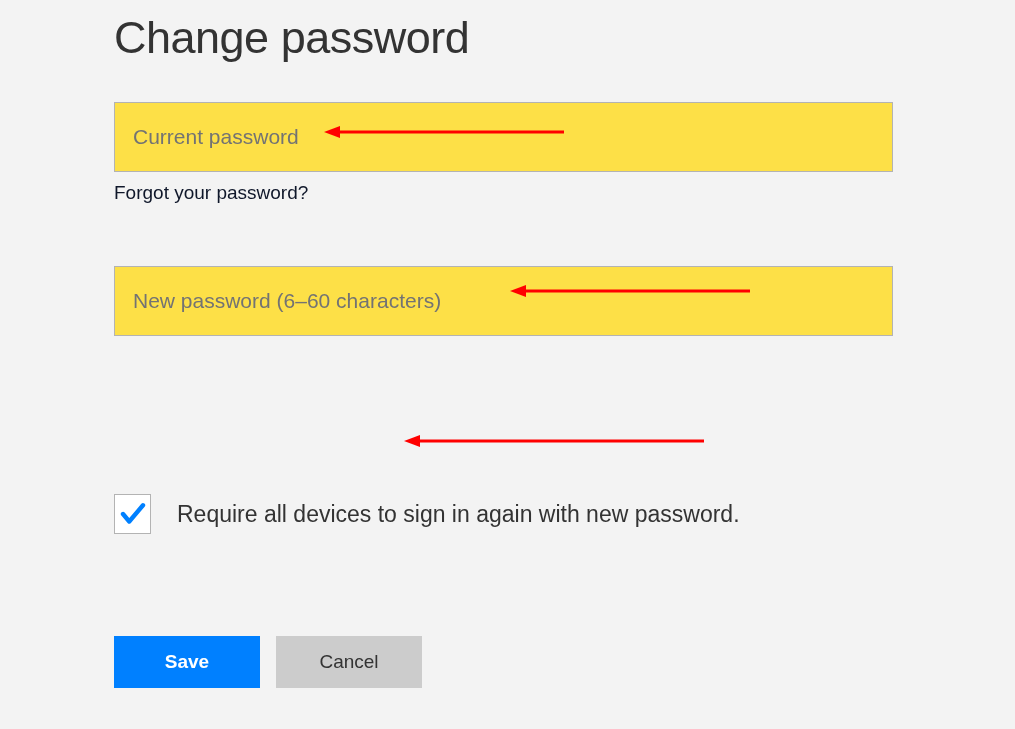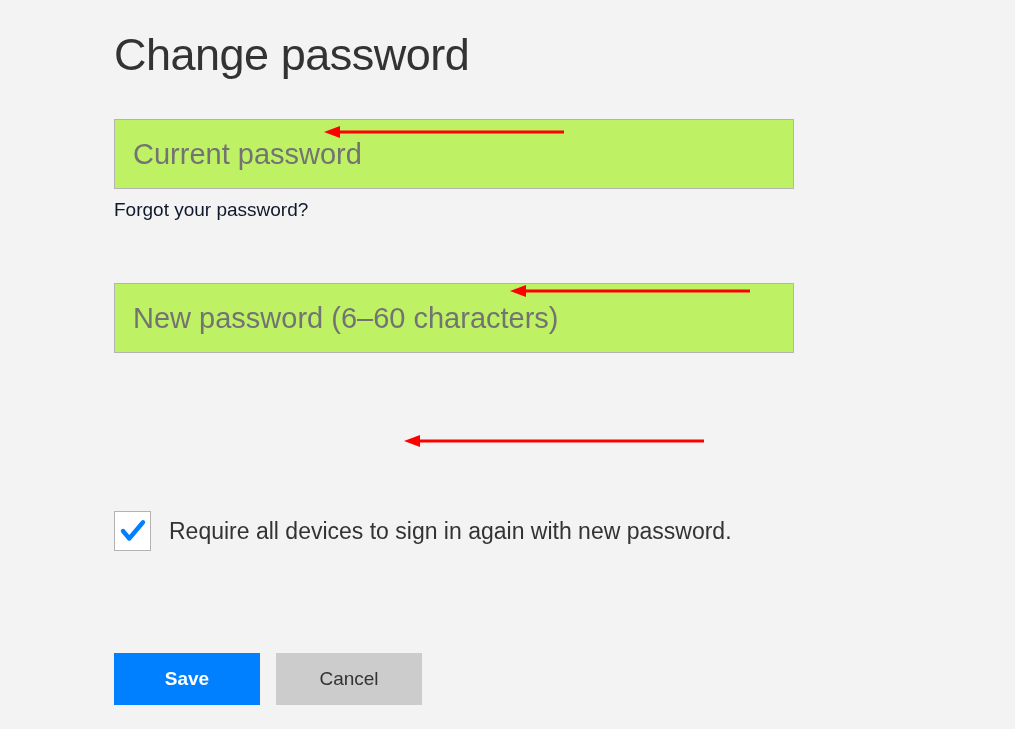--- a/index.html
+++ b/index.html
@@ -12,30 +12,30 @@
       position: relative;
     }
     .container {
       padding: 0 0 0 114px;
       width: 862px;
     }
     h1 {
       font-size: 45px;
       font-weight: 500;
       color: #333;
-      margin-top: 29px;
+      margin-top: 12px;
       margin-bottom: 38px;
       letter-spacing: -0.5px;
     }
     .field {
-      width: 680px;
+      width: 779px;
       height: 70px;
       border: 1px solid #b3b3b3;
-      background: #bef264;
-      font-size: 29px;
+      background: #fde047;
+      font-size: 21px;
       color: #737373;
       padding: 0 18px;
       display: block;
     }
     .field::placeholder {
       color: #737373;
     }
     .forgot {
       display: inline-block;
       margin-top: 10px;
@@ -43,21 +43,21 @@
       color: #0f172a;
       text-decoration: none;
     }
     .spacer-a { height: 62px; }
     .spacer-b { height: 78px; }
     .spacer-c { height: 80px; }
     .spacer-d { height: 102px; }
     .check-row {
       display: flex;
       align-items: center;
-      gap: 18px;
+      gap: 26px;
     }
     .checkbox {
       width: 37px;
       height: 40px;
       border: 1px solid #b3b3b3;
       background: #fff;
       display: flex;
       align-items: center;
       justify-content: center;
       cursor: pointer;

